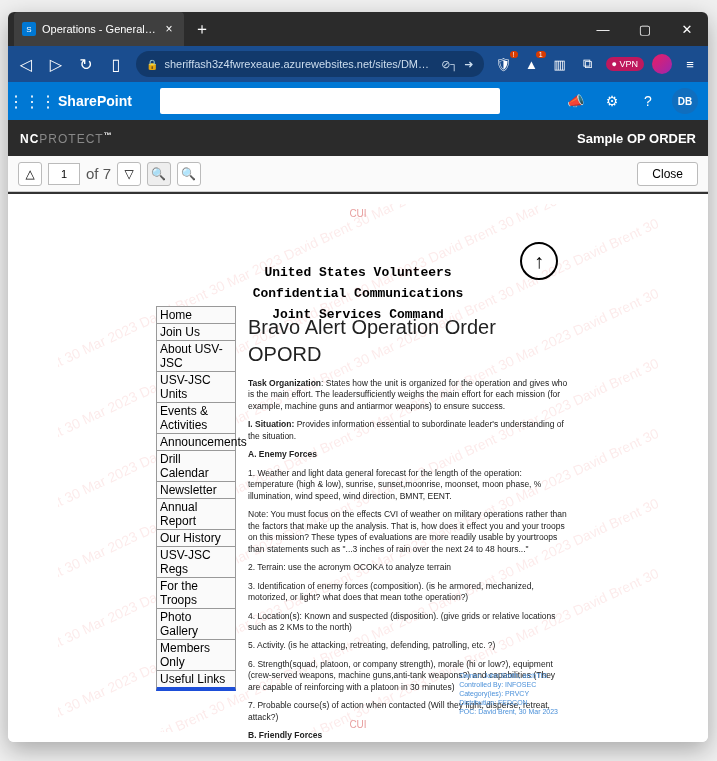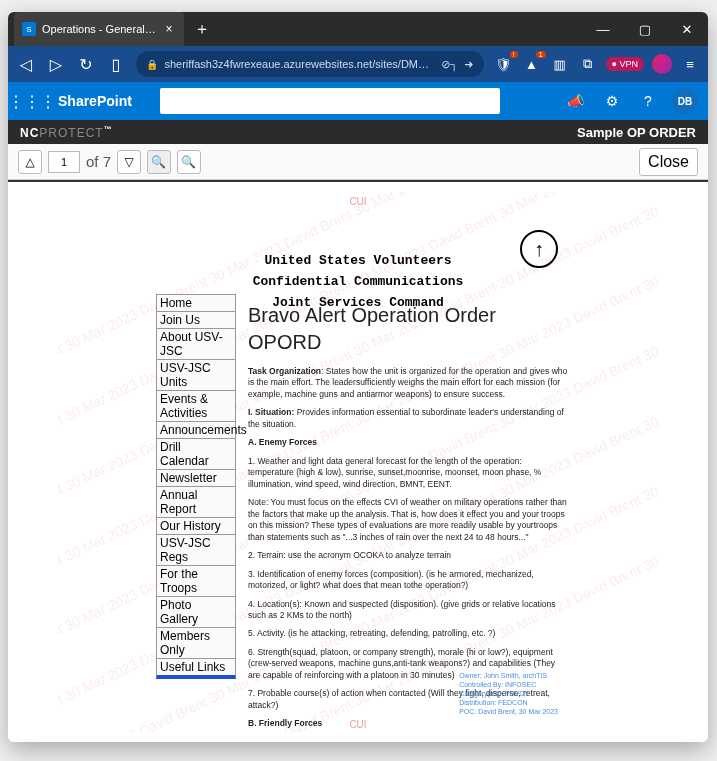--- a/index.html
+++ b/index.html
@@ -31,32 +31,32 @@
 
 .spbar { height: 38px; background: #0078d4; display: flex; align-items: center; padding: 0 10px; gap: 12px; color: #fff; }
 .waffle { width: 28px; height: 28px; display: flex; align-items: center; justify-content: center; font-size: 16px; cursor: pointer; }
 .sp-brand { font-weight: 600; font-size: 14px; }
 .sp-search { flex: 1; max-width: 340px; height: 26px; background: #fff; border-radius: 2px; margin-left: 16px; }
 .sp-right { margin-left: auto; display: flex; gap: 12px; align-items: center; }
 .sp-icon { width: 24px; height: 24px; display: flex; align-items: center; justify-content: center; cursor: pointer; font-size: 14px; }
 .sp-avatar { width: 26px; height: 26px; border-radius: 50%; background: #106ebe; display: flex; align-items: center; justify-content: center; font-size: 10px; font-weight: 600; }
 
 
-.ncbar { height: 24px; background: #2b2b2b; display: flex; align-items: center; padding: 0 12px; color: #fff; font-size: 12px; }
+.ncbar { height: 36px; background: #2b2b2b; display: flex; align-items: center; padding: 0 12px; color: #fff; font-size: 12px; }
 .nc-logo { font-weight: 700; letter-spacing: 1px; }
 .nc-logo .nc { color: #fff; }
 .nc-logo .protect { color: #888; font-weight: 400; }
 .nc-title { margin-left: auto; font-weight: 600; font-size: 13px; }
 
 
 .vtoolbar { height: 36px; border-bottom: 1px solid #ccc; display: flex; align-items: center; padding: 0 10px; gap: 6px; background: #fafafa; }
 .vtool-btn { width: 24px; height: 24px; border: 1px solid #bbb; border-radius: 3px; display: flex; align-items: center; justify-content: center; background: #fff; cursor: pointer; font-size: 12px; }
 .page-input { width: 32px; height: 22px; border: 1px solid #bbb; text-align: center; font-size: 11px; }
 .page-of { font-size: 15px; color: #555; }
-.close-btn { margin-left: auto; padding: 4px 8px; border: 1px solid #bbb; border-radius: 3px; background: #fff; cursor: pointer; font-size: 16px; }
+.close-btn { margin-left: auto; padding: 4px 14px; border: 1px solid #bbb; border-radius: 3px; background: #fff; cursor: pointer; font-size: 12px; }
 
 
 .docarea { flex: 1; background: #fff; position: relative; overflow: hidden; border-top: 2px solid #333; }
 .docpage { position: absolute; left: 50px; top: 10px; right: 50px; bottom: 10px; background: #fff; font-family: Verdana, Arial, sans-serif; }
 .watermark { position: absolute; inset: 0; opacity: 0.08; overflow: hidden; pointer-events: none; }
 .wm-row { position: absolute; left: -100px; right: -100px; color: #d00; font-size: 14px; white-space: nowrap; transform: rotate(-25deg); font-weight: 500; }
 
 
 .docnav { position: absolute; left: 98px; top: 102px; width: 80px; font-size: 12px; }
 .docnav-item { border: 1px solid #999; border-bottom: none; padding: 1px 3px; background: #fafafa; }

